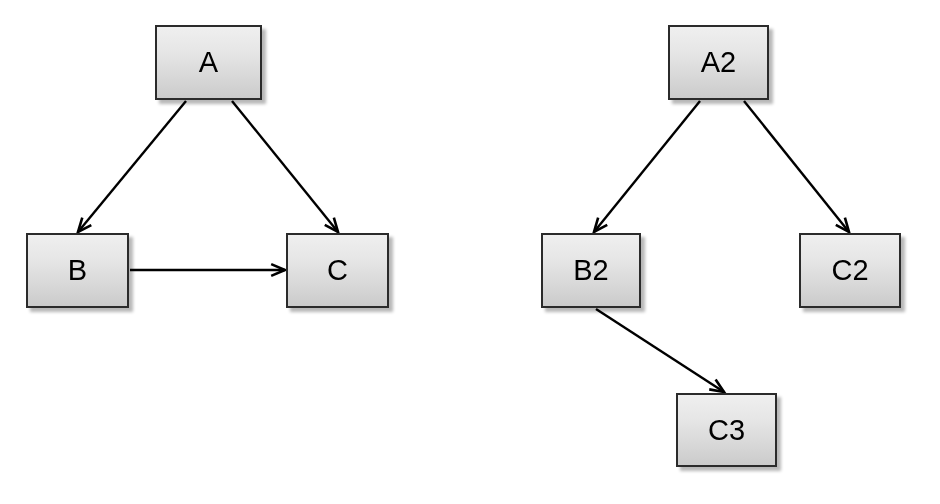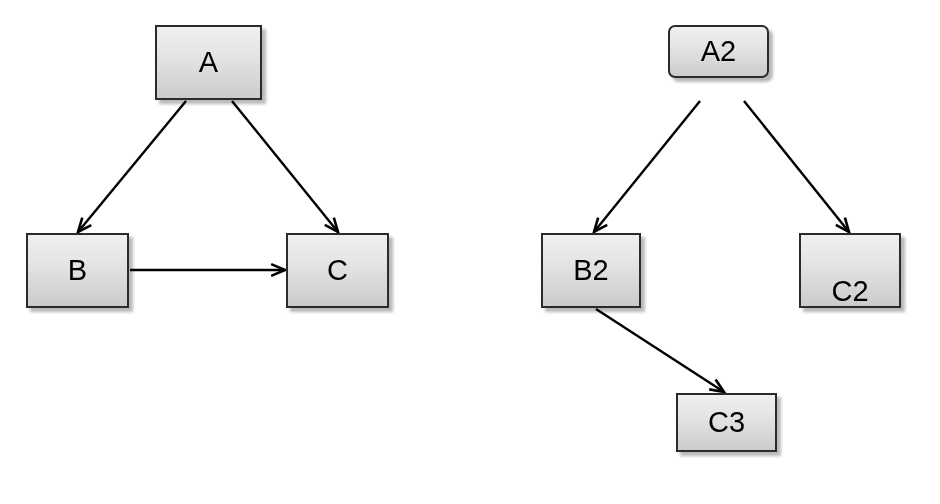--- a/index.html
+++ b/index.html
@@ -85,27 +85,27 @@
   <div id="nodes-layer">
       <div class="node" style="left: 155px; top: 25px; width: 107px; height: 75px;">
         <span class="node-label">A</span>
       </div>
       <div class="node" style="left: 26px; top: 233px; width: 103px; height: 75px;">
         <span class="node-label">B</span>
       </div>
       <div class="node" style="left: 286px; top: 233px; width: 103px; height: 75px;">
         <span class="node-label">C</span>
       </div>
-      <div class="node" style="left: 668px; top: 25px; width: 101px; height: 53px; border-radius: 7px;">
+      <div class="node" style="left: 668px; top: 25px; width: 101px; height: 75px;">
         <span class="node-label">A2</span>
       </div>
       <div class="node" style="left: 541px; top: 233px; width: 100px; height: 75px;">
         <span class="node-label">B2</span>
       </div>
-      <div class="node" style="left: 799px; top: 233px; width: 102px; height: 75px; align-items: flex-end;">
+      <div class="node" style="left: 799px; top: 233px; width: 102px; height: 75px;">
         <span class="node-label">C2</span>
       </div>
-      <div class="node" style="left: 676px; top: 393px; width: 101px; height: 59px;">
+      <div class="node" style="left: 676px; top: 393px; width: 101px; height: 74px;">
         <span class="node-label">C3</span>
       </div>
     </div>
 
 </div>
 
 </body></html>

